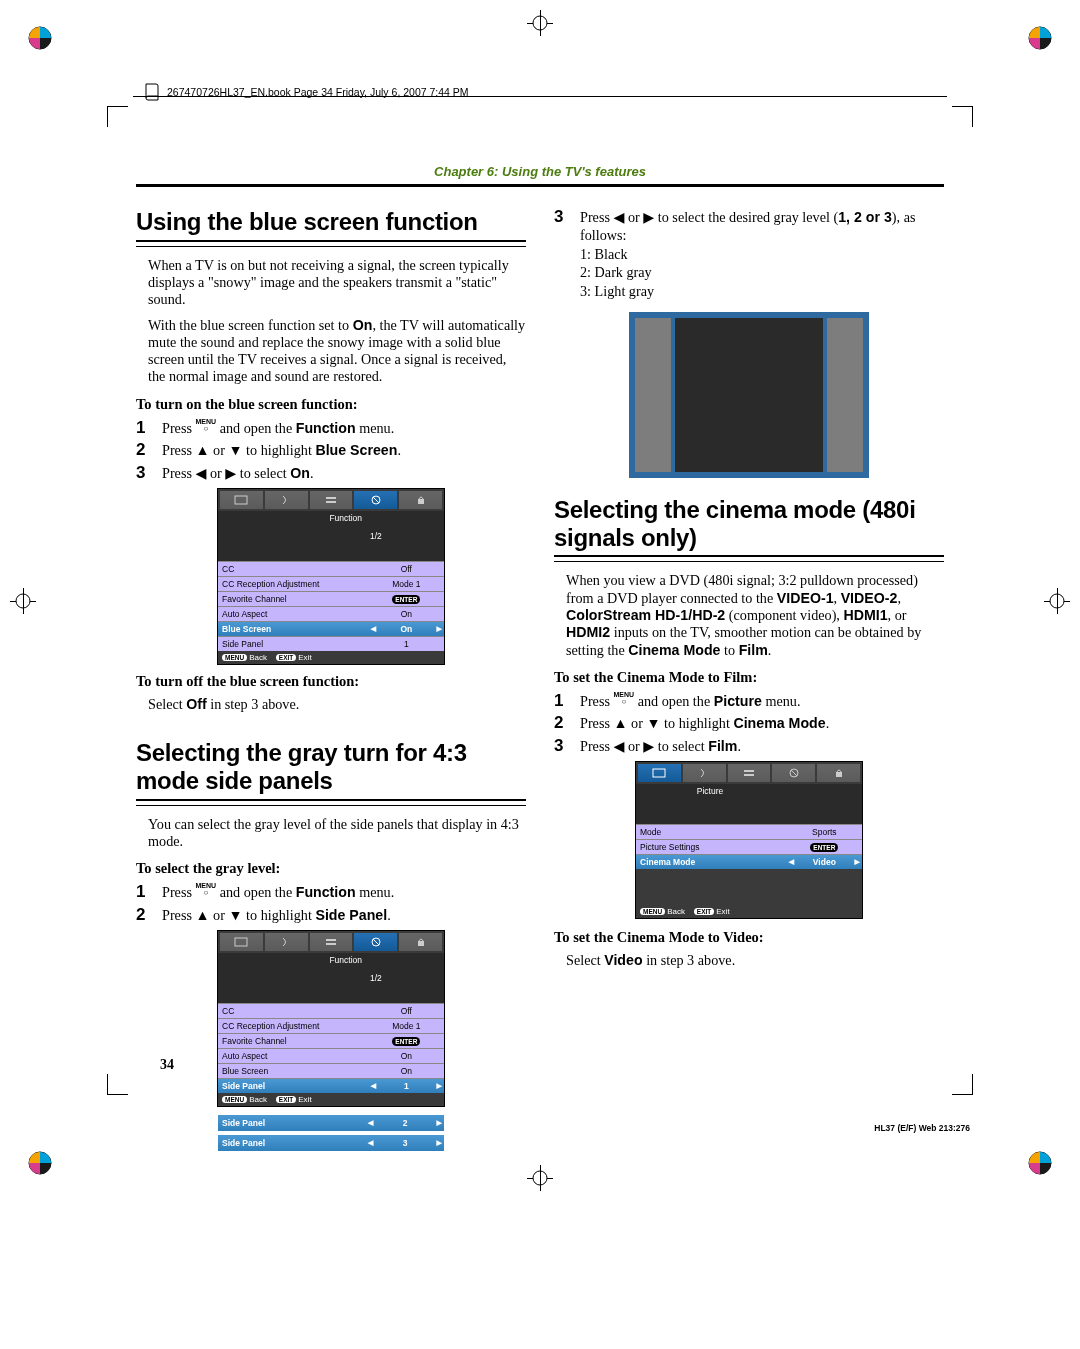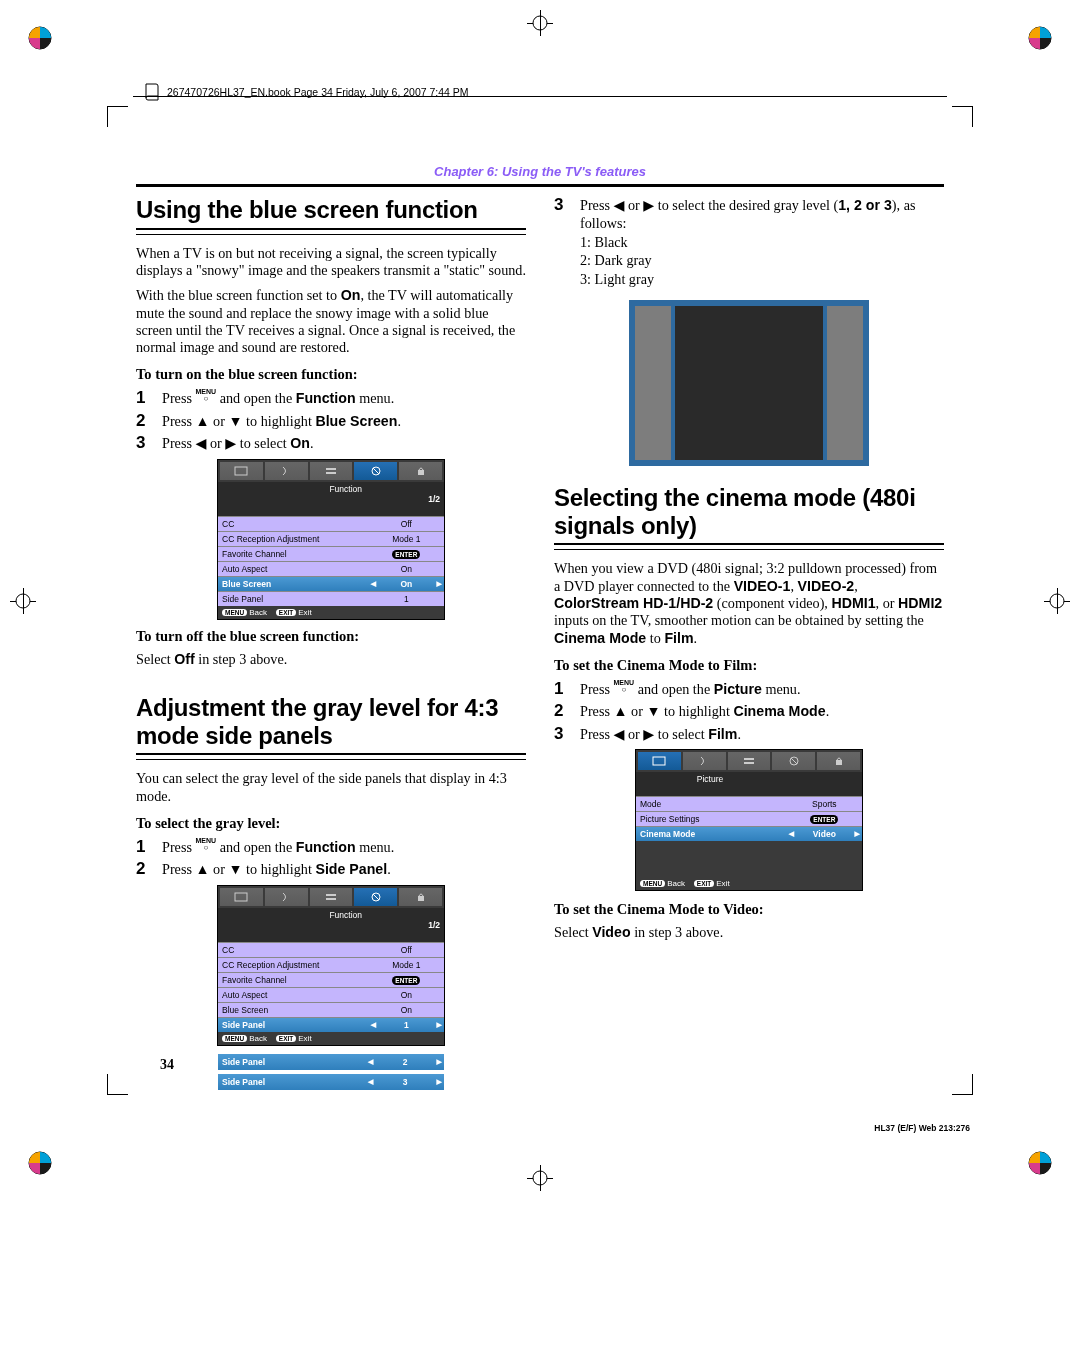--- a/index.html
+++ b/index.html
@@ -84,32 +84,32 @@
 
   .chapter-head {
     position: absolute;
     top: 164px;
     left: 136px; right: 136px;
     text-align: center;
     font-family: Arial, sans-serif;
     font-style: italic;
     font-weight: bold;
     font-size: 13px;
-    color: #8b5cf6;
+    color: #4d7c0f;
     letter-spacing: 0;
   }
   .chapter-rule {
     position: absolute;
     top: 184px; left: 136px; right: 136px;
     border-top: 3px solid #000;
   }
 
   .content {
     position: absolute;
-    top: 196px;
+    top: 208px;
     left: 136px;
     right: 136px;
     display: flex;
     gap: 28px;
   }
   .col {
     flex: 1 1 0;
     min-width: 0;
   }
   .section-title {
@@ -119,21 +119,21 @@
     line-height: 1.15;
     margin: 0 0 4px 0;
     letter-spacing: -0.3px;
   }
   .section-rule-thin { border-top: 1px solid #000; margin-bottom: 10px; }
   .section-rule-thick { border-top: 2px solid #000; margin-top: 2px; }
   .body-text {
     font-family: "Times New Roman", Times, serif;
     font-size: 14.2px;
     line-height: 1.22;
-    margin: 0 0 8px 0;
+    margin: 0 0 8px 12px;
   }
   .subhead {
     font-family: "Times New Roman", Times, serif;
     font-weight: bold;
     font-size: 14.5px;
     margin: 10px 0 6px 0;
   }
   ol.steps {
     list-style: none;
     padding: 0; margin: 0 0 6px 0;
@@ -192,21 +192,21 @@
   }
   .menu-tab.active { background: linear-gradient(#2570b5,#135a97); }
   .menu-tab svg { height:12px; width:14px; }
   .menu-category {
     display:flex;
     background:#2a2a2a;
     color:#fff;
     font-size:8.5px;
   }
   .menu-category .left { flex:2; text-align:right; padding:2px 4px;}
-  .menu-category .right { flex:1; text-align:right; padding:12px 4px;font-weight:bold;}
+  .menu-category .right { flex:1; text-align:left; padding:20px 4px;}
   .menu-row {
     display:flex;
     background:#c4b5fd;
     color:#000;
     font-size:8.5px;
     border-top:1px solid #888;
   }
   .menu-row .lbl { flex:2; padding:2px 4px;}
   .menu-row .val { flex:1; text-align:center; padding:2px 2px; position:relative;}
   .menu-row.sel { background: linear-gradient(#4b99d3,#2f7fbc); color:#fff;}
@@ -442,21 +442,21 @@
         </div>
       </div>
 
       <p class="subhead" style="margin-top:6px">To turn off the blue screen function:</p>
       <p class="body-text">
         <span>Select </span><b class="ui">Off</b><span> in step 3 above.</span>
       </p>
 
       <div style="height:18px"></div>
 
-      <h2 class="section-title">Adjustment the gray level for 4:3 mode side panels</h2>
+      <h2 class="section-title">Selecting the gray turn for 4:3 mode side panels</h2>
       <div class="section-rule-thick"></div>
       <div style="height:4px"></div>
       <div class="section-rule-thin"></div>
 
       <p class="body-text">You can select the gray level of the side panels that display in 4:3 mode.</p>
       <p class="subhead">To select the gray level:</p>
 
       <ol class="steps">
         <li>
           <span class="step-num">1</span>

